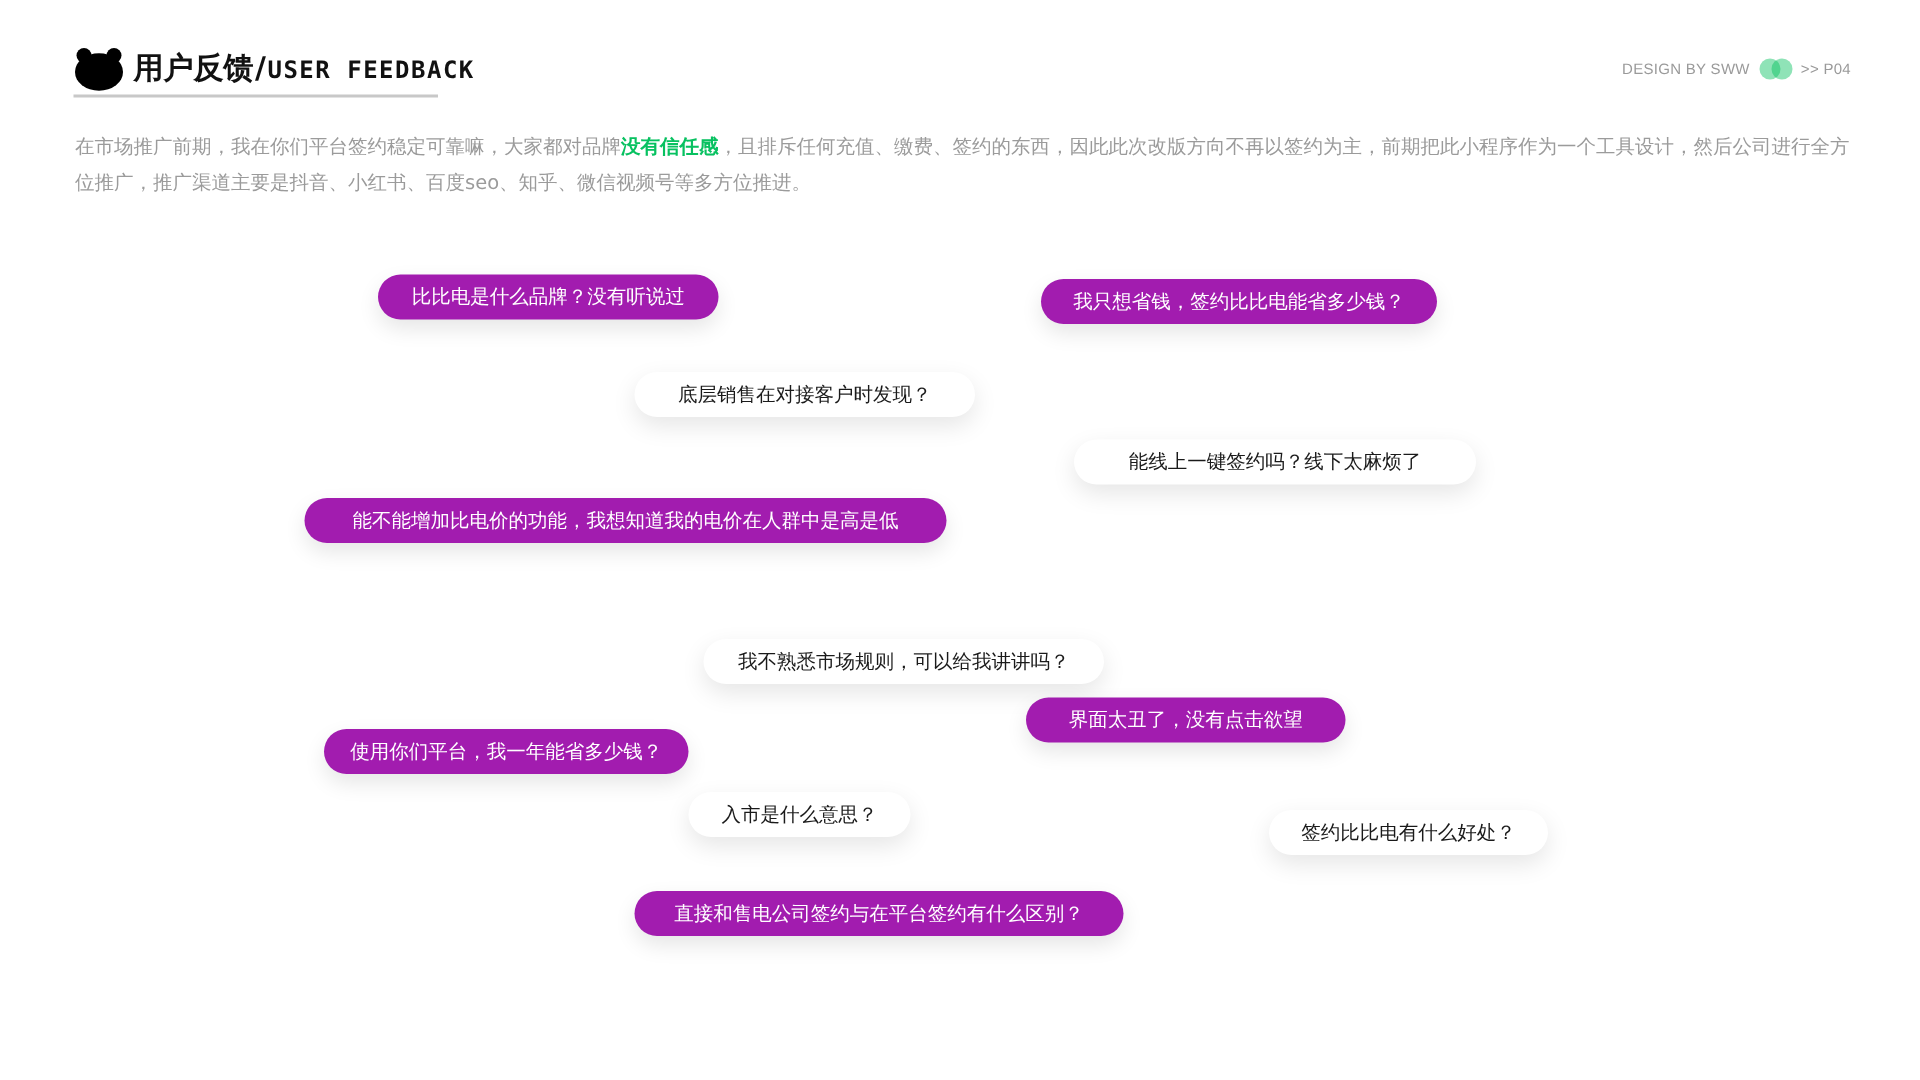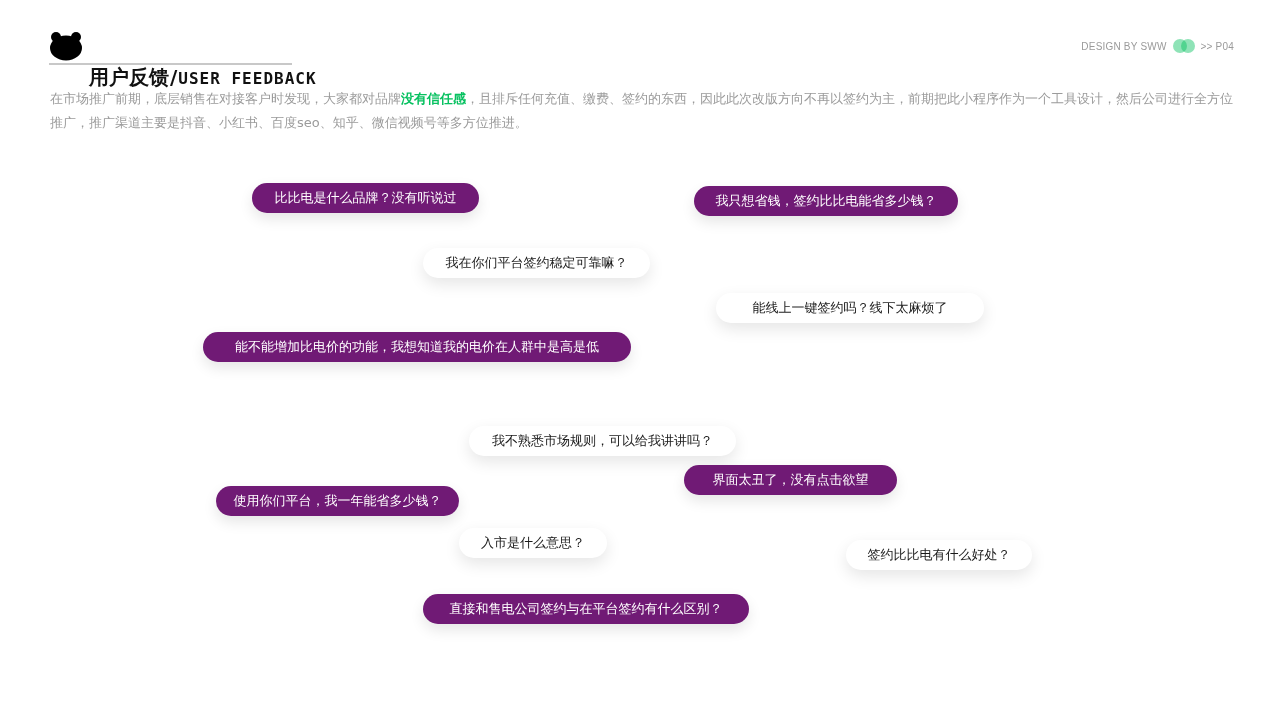--- a/index.html
+++ b/index.html
@@ -2,36 +2,36 @@
 <html><head>
 <meta charset="utf-8">
 <style>
   * { margin:0; padding:0; box-sizing:border-box; }
   html, body { width:1280px; height:720px; background:#ffffff; overflow:hidden; }
   body { position:relative; font-family:"DejaVu Sans","Liberation Sans",sans-serif; }
 
   .header { position:absolute; left:49px; top:30px; height:36px; }
   .bear { position:absolute; left:0; top:1px; width:34px; height:30px; }
   .title-wrap { position:absolute; left:40px; top:2px; display:flex; align-items:baseline; white-space:nowrap; }
-  .title-cn { font-size:20px; font-weight:bold; color:#111; letter-spacing:0px; font-family:"DejaVu Sans",sans-serif;margin-top:32px; }
+  .title-cn { font-size:20px; font-weight:bold; color:#111; letter-spacing:0px; font-family:"DejaVu Sans",sans-serif; }
   .title-slash { font-size:20px; font-weight:bold; color:#111; margin:0 1px; }
   .title-en { font-size:16px; font-weight:bold; color:#111; letter-spacing:1px; font-family:"DejaVu Sans Mono",monospace; }
   .title-underline { position:absolute; left:0; top:33px; width:243px; height:2px; background:#c8c8c8; }
 
   .design-by { position:absolute; right:46px; top:39px; display:flex; align-items:center; font-size:10px; color:#9a9a9a; font-family:"Liberation Sans",sans-serif; letter-spacing:0.2px; }
   .dots { position:relative; width:22px; height:14px; margin:0 6px; }
   .dots span { position:absolute; top:0; width:14px; height:14px; border-radius:50%; background:#07c160; opacity:0.45; }
   .dots span.a { left:0; }
   .dots span.b { left:8px; }
 
   .intro { position:absolute; left:50px; top:87px; width:1190px; font-size:13px; line-height:24px; color:#9b9b9b; font-family:"DejaVu Sans",sans-serif; }
   .intro .hl { color:#07c160; font-weight:bold; }
 
   .pill { position:absolute; height:30px; border-radius:15px; display:flex; align-items:center; justify-content:center; font-size:13px; white-space:nowrap; font-family:"DejaVu Sans",sans-serif; box-shadow:0 6px 14px rgba(0,0,0,0.10); }
-  .pill.green { background:#701a75; color:#ffffff;font-family:Liberation Serif, serif; }
+  .pill.green { background:#a21caf; color:#ffffff;font-family:Liberation Serif, serif; }
   .pill.white { background:#ffffff; color:#1a1a1a; box-shadow:0 6px 16px rgba(0,0,0,0.10); }
 </style>
 </head>
 <body>
 
 <div class="header">
   <svg class="bear" viewBox="0 0 34 30">
     <circle cx="7" cy="6" r="5" fill="#000"></circle>
     <circle cx="27" cy="6" r="5" fill="#000"></circle>
     <ellipse cx="17" cy="17" rx="16" ry="12.5" fill="#000"></ellipse>
@@ -46,26 +46,26 @@
 
 <div class="design-by">
   <span>DESIGN BY SWW</span>
   <span class="dots">
       <span class="a"></span>
       <span class="b"></span>
     </span>
   <span>&gt;&gt; P04</span>
 </div>
 
-<p class="intro"><span>在市场推广前期，底层销售在对接客户时发现，大家都对品牌</span><span class="hl">没有信任感</span><span>，且排斥任何充值、缴费、签约的东西，因此此次改版方向不再以签约为主，前期把此小程序作为一个工具设计，然后公司进行全方位推广，推广渠道主要是抖音、小红书、百度seo、知乎、微信视频号等多方位推进。</span></p>
+<p class="intro"><span>在市场推广前期，我在你们平台签约稳定可靠嘛，大家都对品牌</span><span class="hl">没有信任感</span><span>，且排斥任何充值、缴费、签约的东西，因此此次改版方向不再以签约为主，前期把此小程序作为一个工具设计，然后公司进行全方位推广，推广渠道主要是抖音、小红书、百度seo、知乎、微信视频号等多方位推进。</span></p>
 
 <div id="feedback-cloud">
     <div class="pill green" style="left: 252px; top: 183px; width: 227px;">比比电是什么品牌？没有听说过</div>
     <div class="pill green" style="left: 694px; top: 186px; width: 264px;">我只想省钱，签约比比电能省多少钱？</div>
-    <div class="pill white" style="left: 423px; top: 248px; width: 227px;">我在你们平台签约稳定可靠嘛？</div>
+    <div class="pill white" style="left: 423px; top: 248px; width: 227px;">底层销售在对接客户时发现？</div>
     <div class="pill white" style="left: 716px; top: 293px; width: 268px;">能线上一键签约吗？线下太麻烦了</div>
     <div class="pill green" style="left: 203px; top: 332px; width: 428px;">能不能增加比电价的功能，我想知道我的电价在人群中是高是低</div>
     <div class="pill white" style="left: 469px; top: 426px; width: 267px;">我不熟悉市场规则，可以给我讲讲吗？</div>
     <div class="pill green" style="left: 216px; top: 486px; width: 243px;">使用你们平台，我一年能省多少钱？</div>
     <div class="pill green" style="left: 684px; top: 465px; width: 213px;">界面太丑了，没有点击欲望</div>
     <div class="pill white" style="left: 459px; top: 528px; width: 148px;">入市是什么意思？</div>
     <div class="pill white" style="left: 846px; top: 540px; width: 186px;">签约比比电有什么好处？</div>
     <div class="pill green" style="left: 423px; top: 594px; width: 326px;">直接和售电公司签约与在平台签约有什么区别？</div>
   </div>
 

